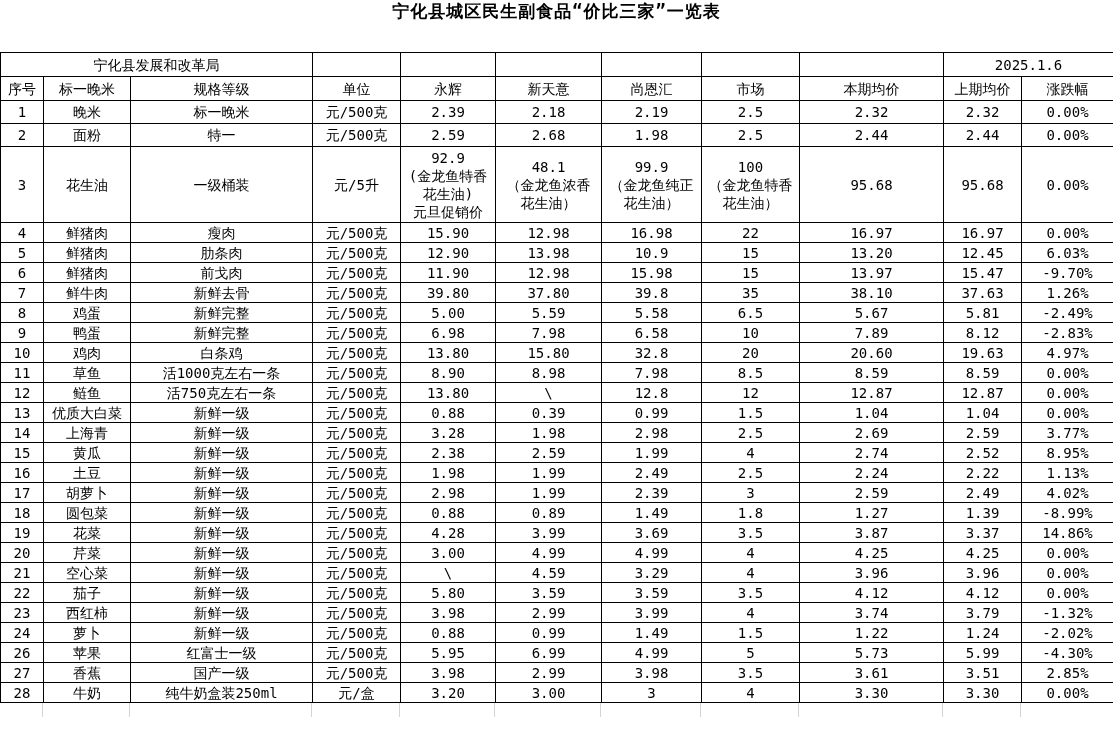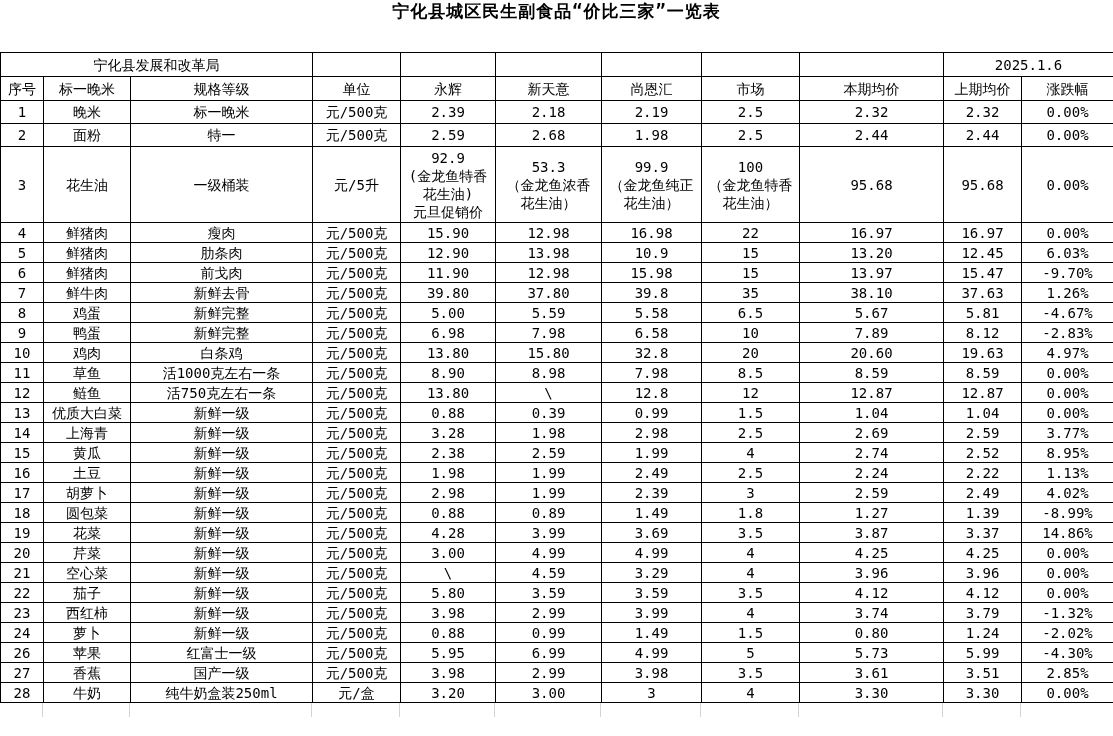--- a/index.html
+++ b/index.html
@@ -136,21 +136,21 @@
       </tr>
       <tr class="h76">
         <td>3</td>
         <td>花生油</td>
         <td>一级桶装</td>
         <td>元/5升</td>
         <td>92.9
 (金龙鱼特香
 花生油)
 元旦促销价</td>
-        <td>53.3
+        <td>48.1
 （金龙鱼浓香
 花生油）</td>
         <td>99.9
 （金龙鱼纯正
 花生油）</td>
         <td>100
 （金龙鱼特香
 花生油）</td>
         <td>95.68</td>
         <td>95.68</td>
@@ -212,21 +212,21 @@
         <td>8</td>
         <td>鸡蛋</td>
         <td>新鲜完整</td>
         <td>元/500克</td>
         <td>5.00</td>
         <td>5.59</td>
         <td>5.58</td>
         <td>6.5</td>
         <td>5.67</td>
         <td>5.81</td>
-        <td>-4.67%</td>
+        <td>-2.49%</td>
       </tr>
       <tr class="h20">
         <td>9</td>
         <td>鸭蛋</td>
         <td>新鲜完整</td>
         <td>元/500克</td>
         <td>6.98</td>
         <td>7.98</td>
         <td>6.58</td>
         <td>10</td>
@@ -418,21 +418,21 @@
       </tr>
       <tr class="h20">
         <td>24</td>
         <td>萝卜</td>
         <td>新鲜一级</td>
         <td>元/500克</td>
         <td>0.88</td>
         <td>0.99</td>
         <td>1.49</td>
         <td>1.5</td>
-        <td>0.80</td>
+        <td>1.22</td>
         <td>1.24</td>
         <td>-2.02%</td>
       </tr>
       <tr class="h20">
         <td>26</td>
         <td>苹果</td>
         <td>红富士一级</td>
         <td>元/500克</td>
         <td>5.95</td>
         <td>6.99</td>

